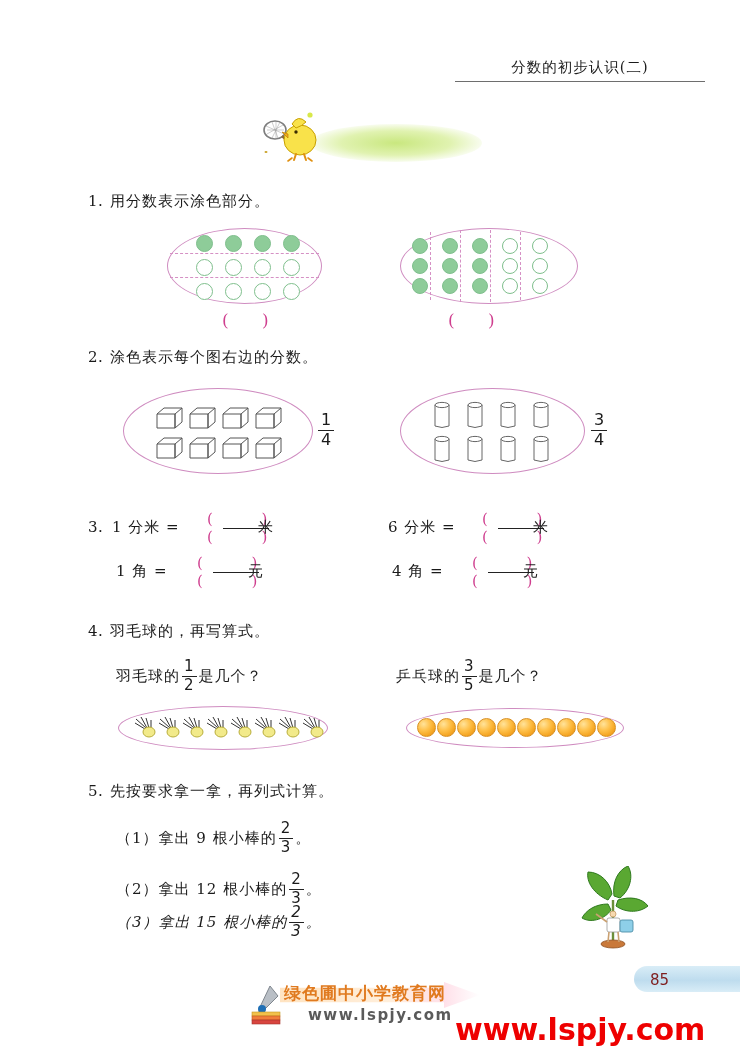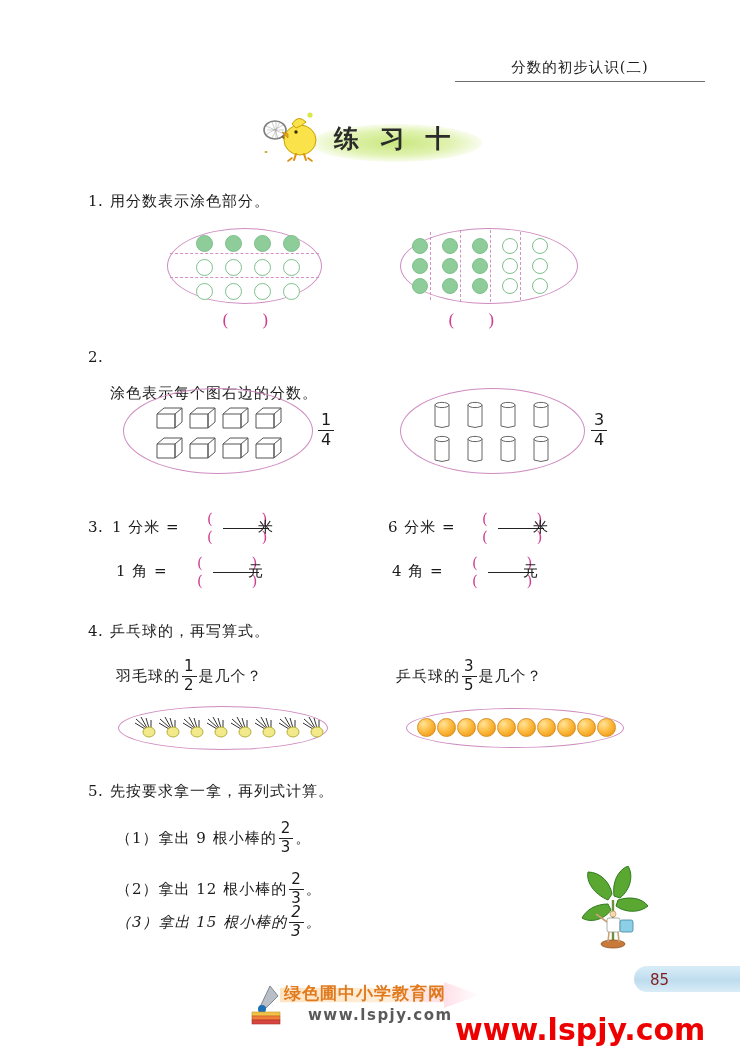--- a/index.html
+++ b/index.html
@@ -314,21 +314,20 @@
           <line x1="22" y1="14" x2="14" y2="30"></line>
       </g>
       <line x1="24" y1="28" x2="33" y2="36" stroke="#8a6a3a" stroke-width="2.4"></line>
       <ellipse cx="42" cy="32" rx="16" ry="15" fill="#f9e24a" stroke="#c8a000" stroke-width="1"></ellipse>
       <path d="M34 16 Q40 6 48 14 Q44 18 38 20 Z" fill="#f9e24a" stroke="#c8a000" stroke-width="1"></path>
       <circle cx="38" cy="24" r="1.7" fill="#3a2c00"></circle>
       <path d="M30 26 L24 24 L30 30 Z" fill="#f0a81e" stroke="#c08000" stroke-width=".7"></path>
       <path d="M38 46 l-2 6 M46 46 l2 6" stroke="#e09010" stroke-width="2" fill="none" stroke-linecap="round"></path>
       <path d="M34 50 l-4 3 M50 50 l4 3" stroke="#e09010" stroke-width="1.6" fill="none" stroke-linecap="round"></path>
     </svg>
-    <div class="title-text">练 习 十</div>
   </div>
 
   <div class="qnum" style="left:88px; top:192px;">1.</div>
   <div class="qtext" style="left:110px; top:192px;">用分数表示涂色部分。</div>
 
   <div>
     <div class="oval" style="left:167px; top:228px; width:155px; height:76px;"></div>
     <div class="divider-h" style="left:170px; top:253px; width:149px;"></div>
     <div class="divider-h" style="left:170px; top:277px; width:149px;"></div>
     <div class="dot filled" style="left:196px; top:235px; width:17px; height:17px;"></div>
@@ -364,21 +363,21 @@
     <div class="dot empty" style="left:532px; top:258px; width:16px; height:16px;"></div>
     <div class="dot filled" style="left:412px; top:278px; width:16px; height:16px;"></div>
     <div class="dot filled" style="left:442px; top:278px; width:16px; height:16px;"></div>
     <div class="dot filled" style="left:472px; top:278px; width:16px; height:16px;"></div>
     <div class="dot empty" style="left:502px; top:278px; width:16px; height:16px;"></div>
     <div class="dot empty" style="left:532px; top:278px; width:16px; height:16px;"></div>
     <div class="paren-blank" style="left:448px; top:310px;">(      )</div>
   </div>
 
   <div class="qnum" style="left:88px; top:348px;">2.</div>
-  <div class="qtext" style="left:110px; top:348px;margin-top:36px;">涂色表示每个图右边的分数。</div>
+  <div class="qtext" style="left:110px; top:348px;">涂色表示每个图右边的分数。</div>
 
   <div>
     <div class="oval" style="left:123px; top:388px; width:190px; height:86px;"></div>
     <svg class="cube" style="left:155px; top:405px;" viewBox="0 0 30 26">
         <path d="M2 9 L2 23 L20 23 L20 9 Z M2 9 L9 3 L27 3 L20 9 M20 9 L20 23 L27 17 L27 3" fill="#fff" stroke="#555" stroke-width="1"></path>
       </svg>
     <svg class="cube" style="left:188px; top:405px;" viewBox="0 0 30 26">
         <path d="M2 9 L2 23 L20 23 L20 9 Z M2 9 L9 3 L27 3 L20 9 M20 9 L20 23 L27 17 L27 3" fill="#fff" stroke="#555" stroke-width="1"></path>
       </svg>
     <svg class="cube" style="left:221px; top:405px;" viewBox="0 0 30 26">
@@ -475,21 +474,21 @@
 
   <div class="qtext" style="left:392px; top:562px;">4 角  =</div>
   <div class="pinkfrac" style="left:468px; top:556px;">
     <span class="pnum">(      )</span>
     <span class="pbar"></span>
     <span class="pden">(      )</span>
   </div>
   <div class="qtext" style="left:523px; top:562px;">元</div>
 
   <div class="qnum" style="left:88px; top:622px;">4.</div>
-  <div class="qtext" style="left:110px; top:622px;">乒乓球的，再写算式。</div>
+  <div class="qtext" style="left:110px; top:622px;">羽毛球的，再写算式。</div>
 
   <div class="qtext" style="left:116px; top:660px;">
     <span>羽毛球的</span><span class="frac-inline">
         <span class="num">1</span>
         <span class="bar"></span>
         <span class="den">2</span>
       </span><span>是几个？</span>
   </div>
 
   <div class="qtext" style="left:396px; top:660px;">

